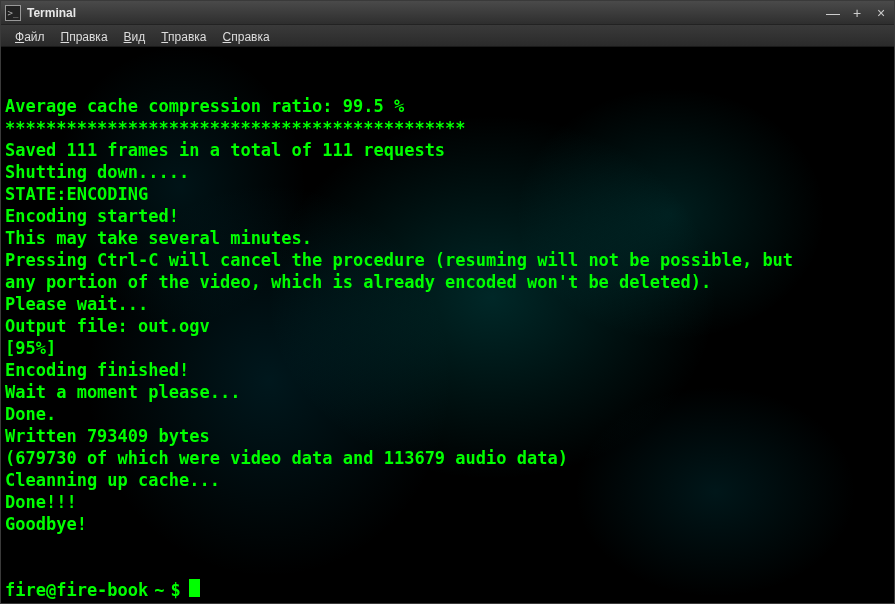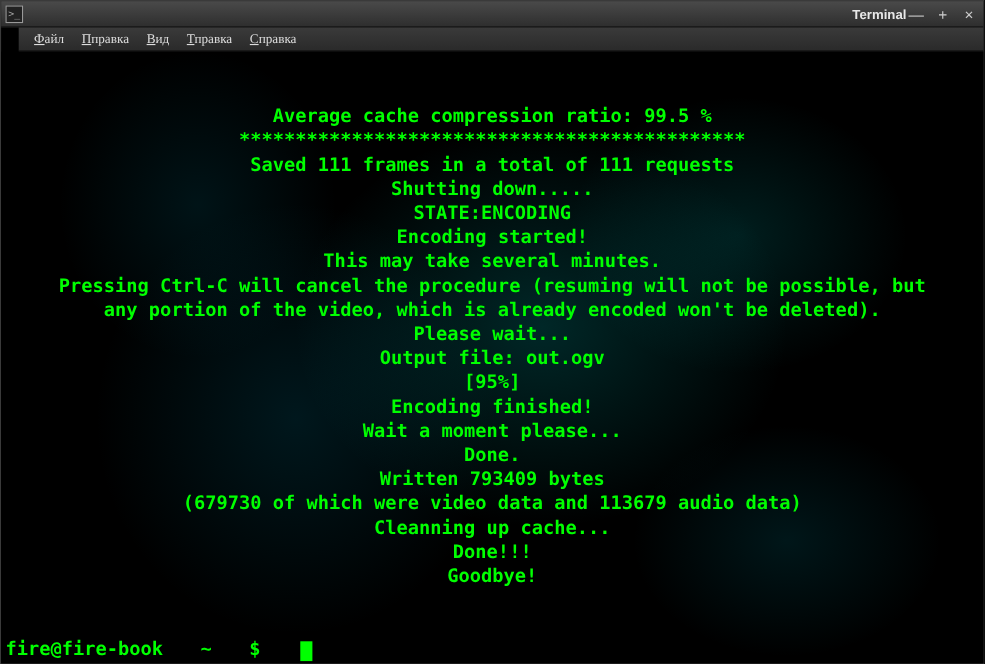--- a/index.html
+++ b/index.html
@@ -25,36 +25,35 @@
       padding: 0 4px;
       border-bottom: 1px solid #222;
     }
     .titlebar-icon {
       width: 16px; height: 16px; margin-right: 6px;
       border: 1px solid #999; background: #222;
       display: flex; align-items: center; justify-content: center;
       font-size: 9px; color: #aaa;
     }
     .titlebar-title {
-      flex: 1; text-align: right; color: #e8e8e8;
+      flex: 1; text-align: left; color: #e8e8e8;
       font-family: sans-serif; font-size: 12px; font-weight: bold;
     }
     .titlebar-buttons { display: flex; gap: 6px; }
     .tb-btn {
       width: 18px; height: 16px; color: #ccc; font-family: sans-serif;
       font-size: 14px; line-height: 14px; text-align: center; cursor: pointer;
       display: flex; align-items: center; justify-content: center;
     }
     .menubar {
       height: 22px;
       background: linear-gradient(to bottom, #3a3a3a, #2a2a2a);
-      display: flex; align-items: center; padding: 0 8px;
-      font-family: Liberation Serif, serif; font-size: 12px; color: #ddd;
+      display: flex; align-items: flex-end; padding: 0 8px;
+      font-family: Liberation Sans, sans-serif; font-size: 12px; color: #ddd;
       border-bottom: 1px solid #1a1a1a;
-      margin-left: 16px;
     }
     .menu-item {
       padding: 2px 6px; cursor: pointer; margin-right: 4px;
     }
     .menu-item span.ul { text-decoration: underline; }
     .terminal-body {
       flex: 1;
       background: #000;
       background-image:
         radial-gradient(ellipse 320px 260px at 55% 45%, rgba(0,180,180,0.22), transparent 70%),
@@ -64,22 +63,22 @@
         radial-gradient(ellipse 200px 150px at 80% 80%, rgba(0,150,170,0.15), transparent 70%);
       padding: 4px 4px;
       font-size: 17px;
       line-height: 22px;
       font-weight: bold;
       color: #00ff00;
       white-space: pre;
       overflow: hidden;
       position: relative;
     }
-    .line { display: block; text-align: center; }
-    .prompt-line { display: flex; align-items: flex-end; gap: 28px; }
+    .line { display: block; }
+    .prompt-line { display: flex; align-items: flex-start; }
     .prompt-user { color: #00ff00; }
     .prompt-sep { color: #00ff00; margin: 0 6px 0 6px; }
     .prompt-dollar { color: #00ff00; margin-right: 8px; }
     .cursor {
       display: inline-block; width: 11px; height: 18px;
       background: #00ff00; vertical-align: text-bottom;
       animation: blink 1s step-start infinite;
     }
     @keyframes blink { 50% { opacity: 0; } }
   </style>

